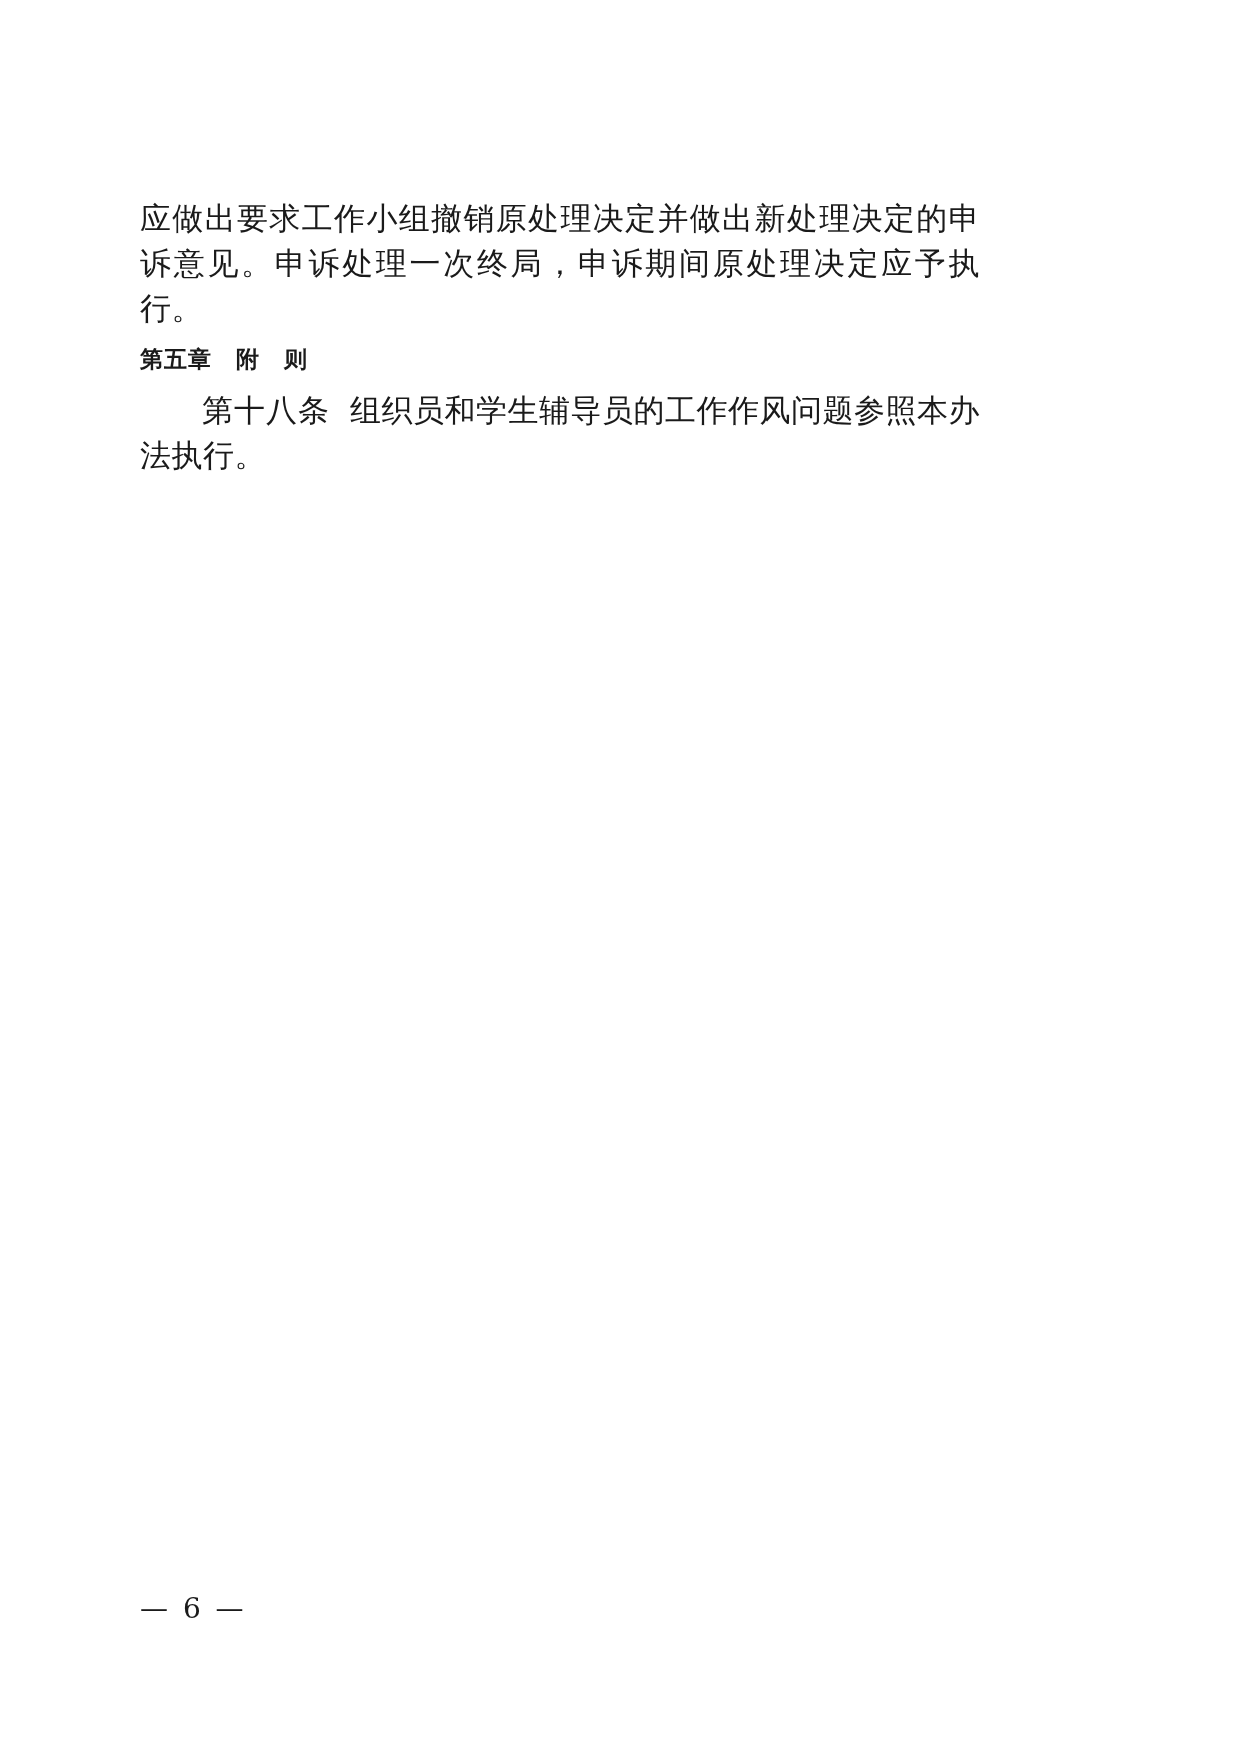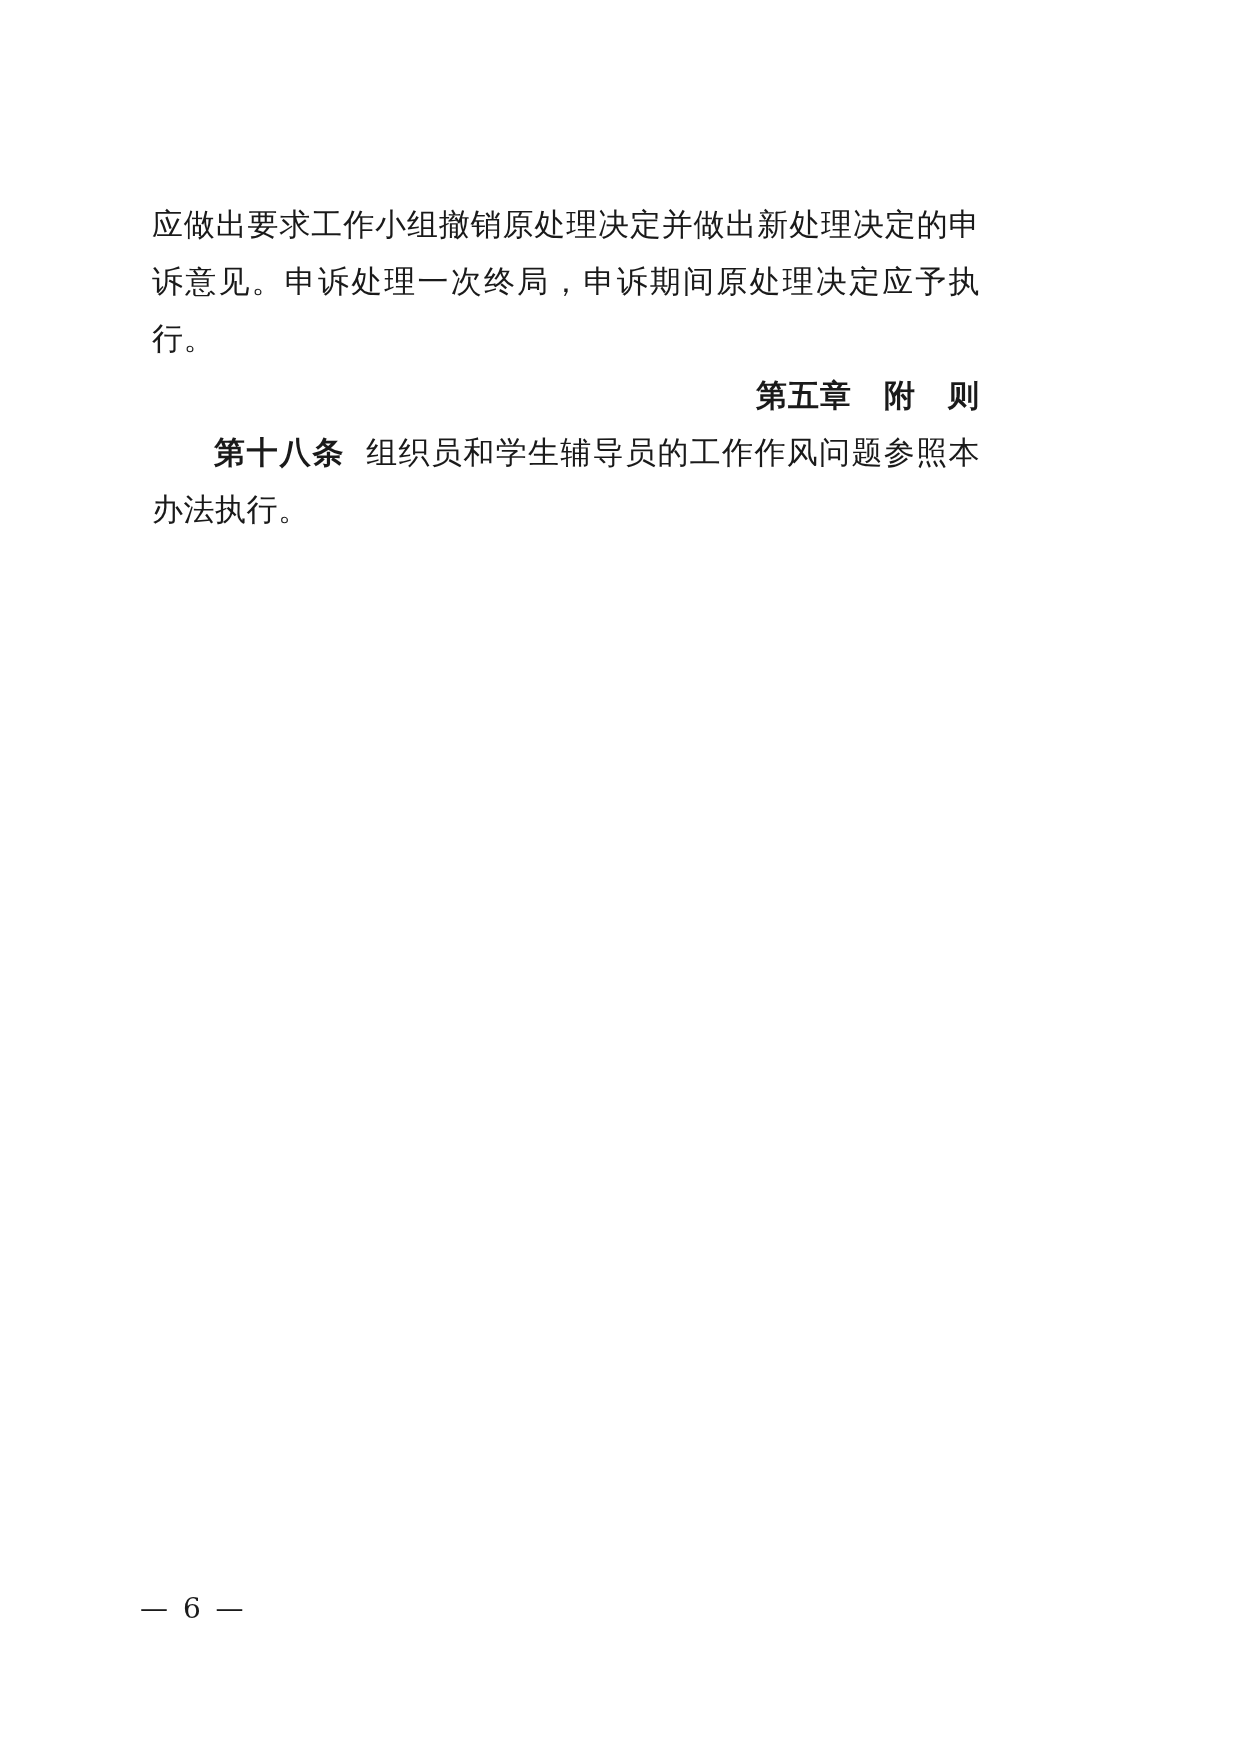--- a/index.html
+++ b/index.html
@@ -18,41 +18,41 @@
     color: #1a1a1a;
   }
   .content {
     position: absolute;
     left: 140px;
     top: 196px;
     width: 840px;
   }
   .para {
     font-size: 31px;
-    line-height: 57px;
+    line-height: 45px;
     letter-spacing: 0.5px;
     text-align: justify;
     text-justify: inter-ideograph;
-    margin: 0 0 0 12px;
+    margin: 0 0 0 0;
     font-family: "DejaVu Serif", "Liberation Serif", serif;
   }
   .para.indent {
     text-indent: 62px;
   }
   .chapter-heading {
-    font-size: 31px;
+    font-size: 23px;
     line-height: 57px;
-    text-align: right;
+    text-align: left;
     font-weight: bold;
     letter-spacing: 1px;
     margin: 0;
     font-family: "DejaVu Sans", "Liberation Sans", sans-serif;
   }
   .art-label {
-    font-weight: bold;
+    font-weight: normal;
     letter-spacing: 1px;
     font-family: "DejaVu Sans", "Liberation Sans", sans-serif;
   }
   .art-body {
     font-family: "DejaVu Serif", "Liberation Serif", serif;
   }
   .art-gap {
     display: inline-block;
     width: 20px;
   }

